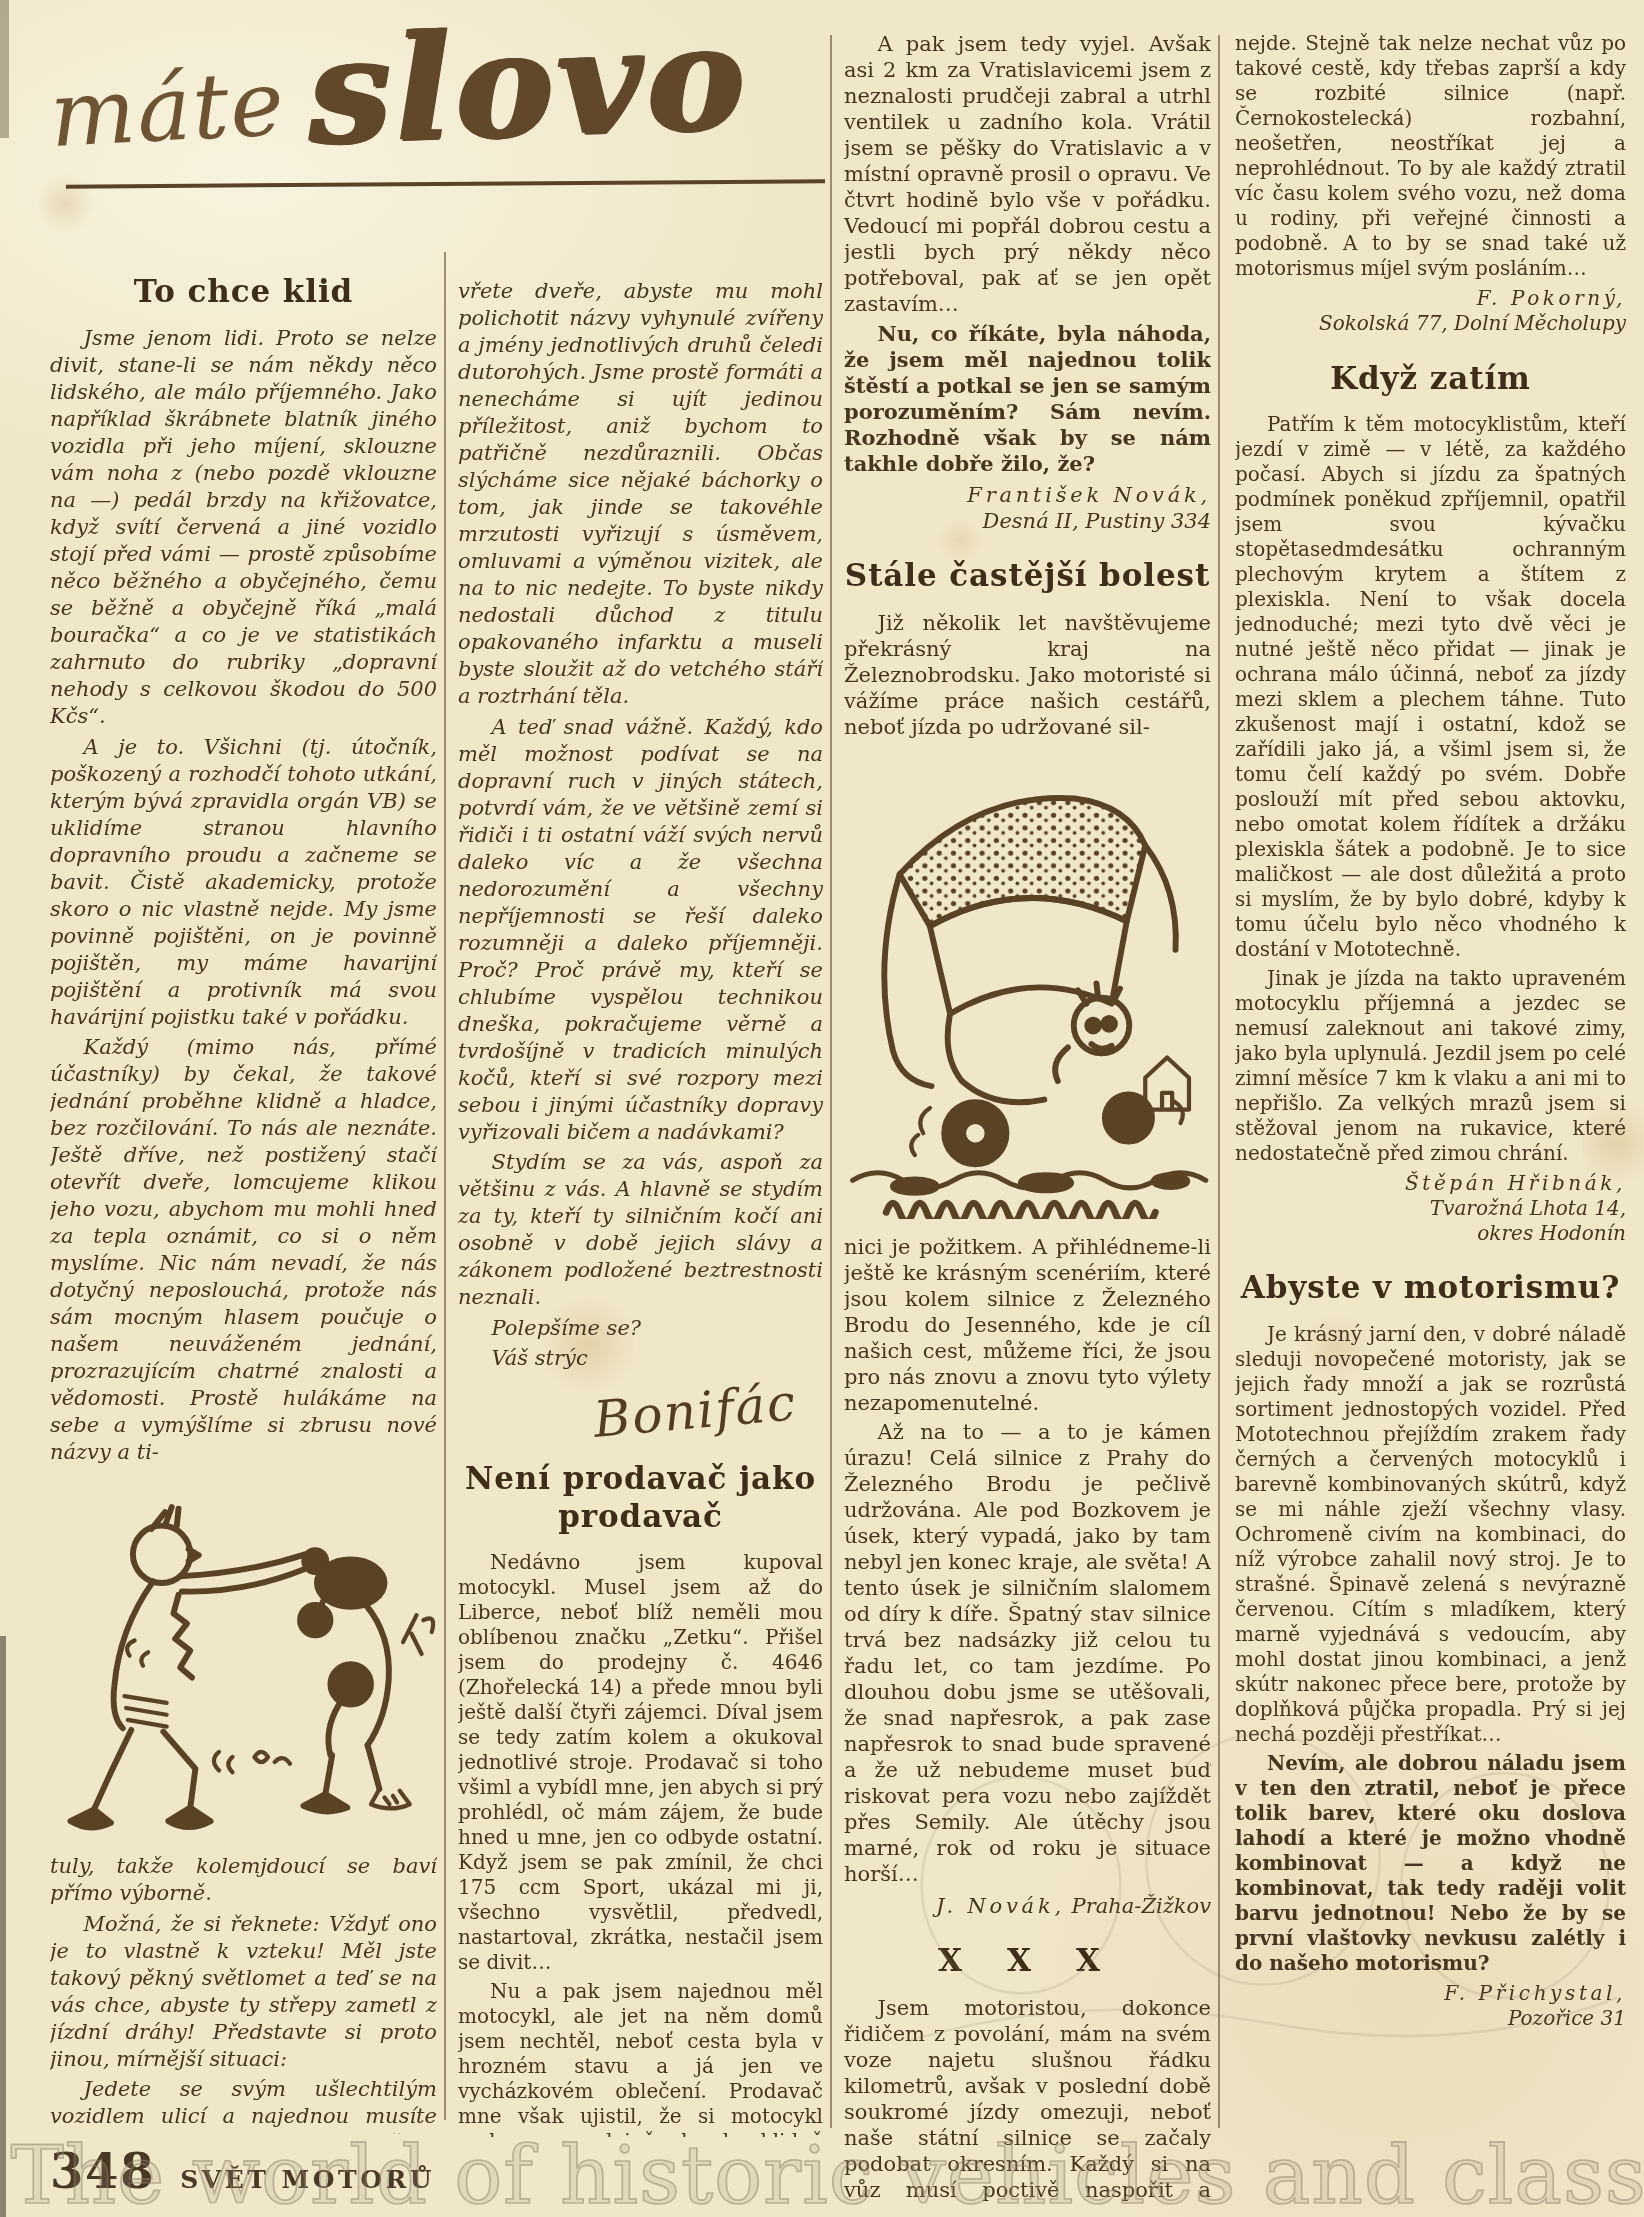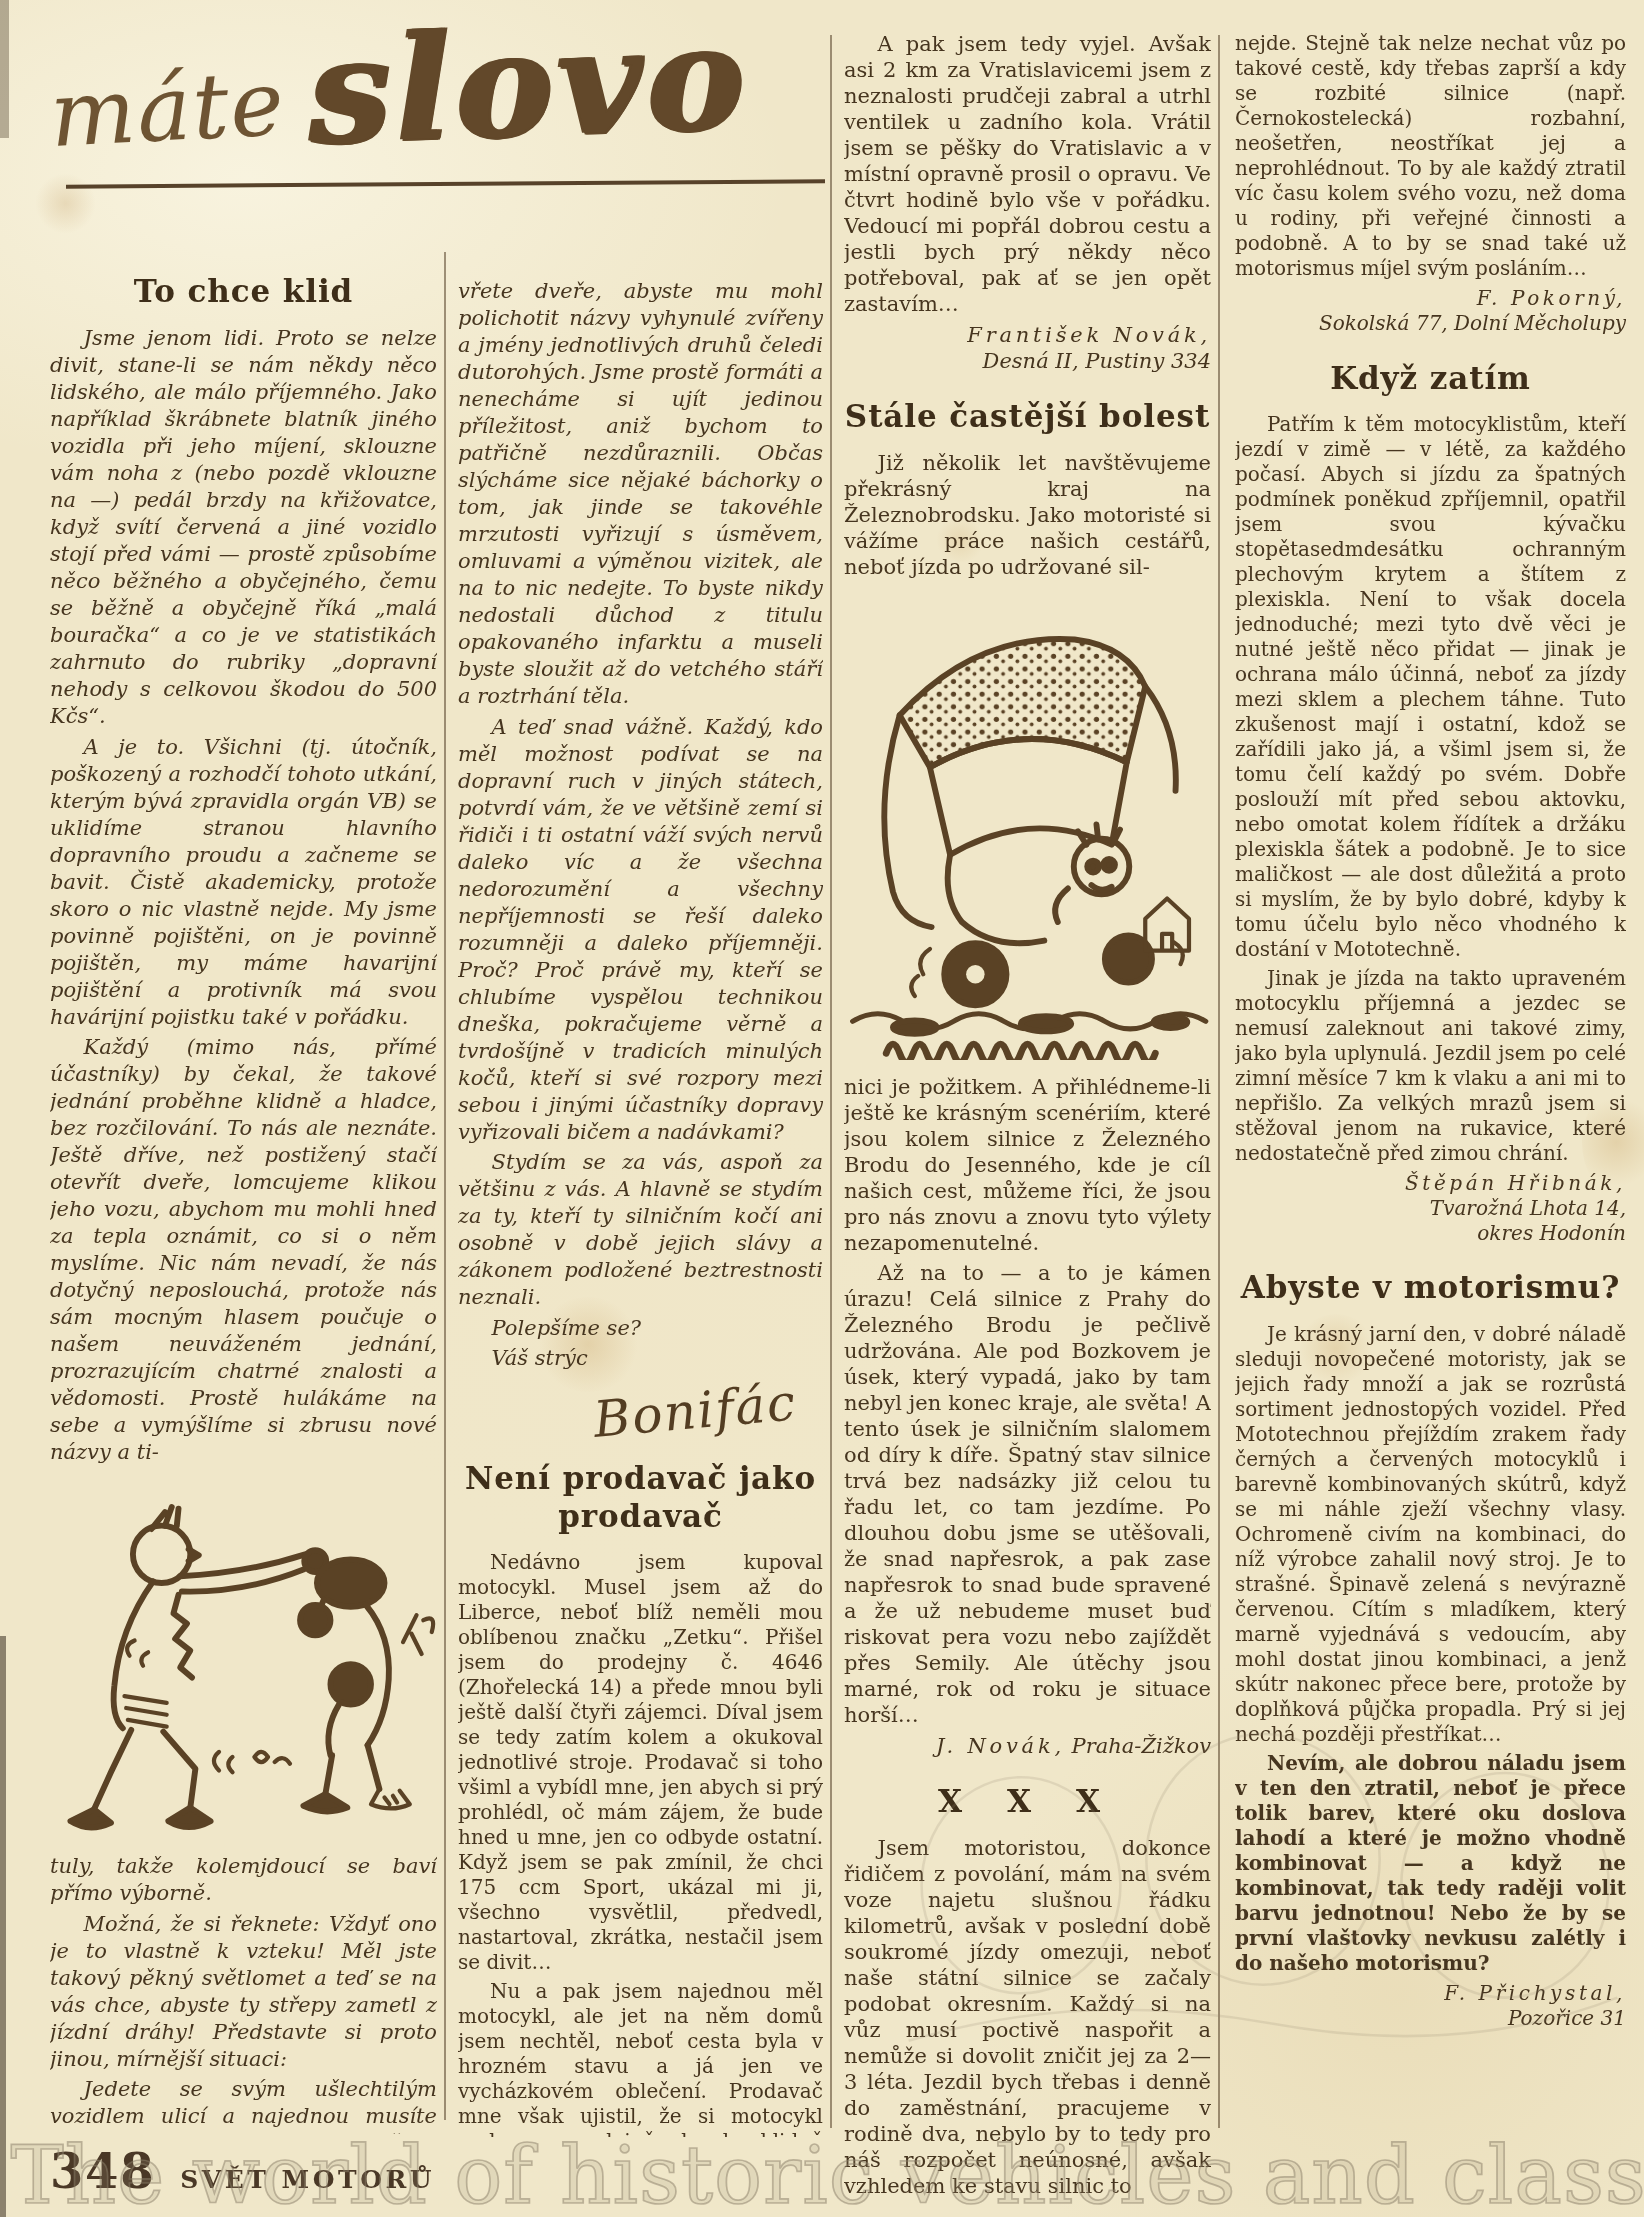--- a/index.html
+++ b/index.html
@@ -126,20 +126,21 @@
     <p>Váš strýc</p>
     <span class="script-sig">Bonifác</span>
     <div class="headline small-top">Není prodavač jako prodavač</div>
     <p class="roman">Nedávno jsem kupoval motocykl. Musel jsem až do Liberce, neboť blíž neměli mou oblíbenou značku „Zetku“. Přišel jsem do prodejny č. 4646 (Zhořelecká 14) a přede mnou byli ještě další čtyři zájemci. Díval jsem se tedy zatím kolem a okukoval jednotlivé stroje. Prodavač si toho všiml a vybídl mne, jen abych si prý prohlédl, oč mám zájem, že bude hned u mne, jen co odbyde ostatní. Když jsem se pak zmínil, že chci 175 ccm Sport, ukázal mi ji, všechno vysvětlil, předvedl, nastartoval, zkrátka, nestačil jsem se divit…</p>
     <p class="roman">Nu a pak jsem najednou měl motocykl, ale jet na něm domů jsem nechtěl, neboť cesta byla v hrozném stavu a já jen ve vycházkovém oblečení. Prodavač mne však ujistil, že si motocykl mohu v prodejně docela klidně nechat, dokud nebudu mít sehnáno nějaké uskladnění. Místo mi poskytla nedaleká reklamní firma. Když jsem si svůj stroj z Mototechny odvážel, chtěl jsem se prodavači nějak odvděčit, ale ten odmítl, přál mi šťastné kilometry a ještě mi pomohl ven ze skladu.</p>
 
   </div>
 
   <div class="col" id="col3">
     <p>A pak jsem tedy vyjel. Avšak asi 2 km za Vratislavicemi jsem z neznalosti prudčeji zabral a utrhl ventilek u zadního kola. Vrátil jsem se pěšky do Vratislavic a v místní opravně prosil o opravu. Ve čtvrt hodině bylo vše v pořádku. Vedoucí mi popřál dobrou cestu a jestli bych prý někdy něco potřeboval, pak ať se jen opět zastavím…</p>
+    <p class="bold-para">Nu, co říkáte, byla náhoda, že jsem měl najednou tolik štěstí a potkal se jen se samým porozuměním? Sám nevím. Rozhodně však by se nám takhle dobře žilo, že?</p>
     <div class="sig-block">
       <span class="line sig-name">František Novák,</span>
       <span class="line">Desná II, Pustiny 334</span>
     </div>
     <div class="headline">Stále častější bolest</div>
     <p>Již několik let navštěvujeme překrásný kraj na Železnobrodsku. Jako motoristé si vážíme práce našich cestářů, neboť jízda po udržované sil-</p>
 
     <figure>
       <svg width="367" height="471" viewBox="0 0 424 560">
         <defs>

